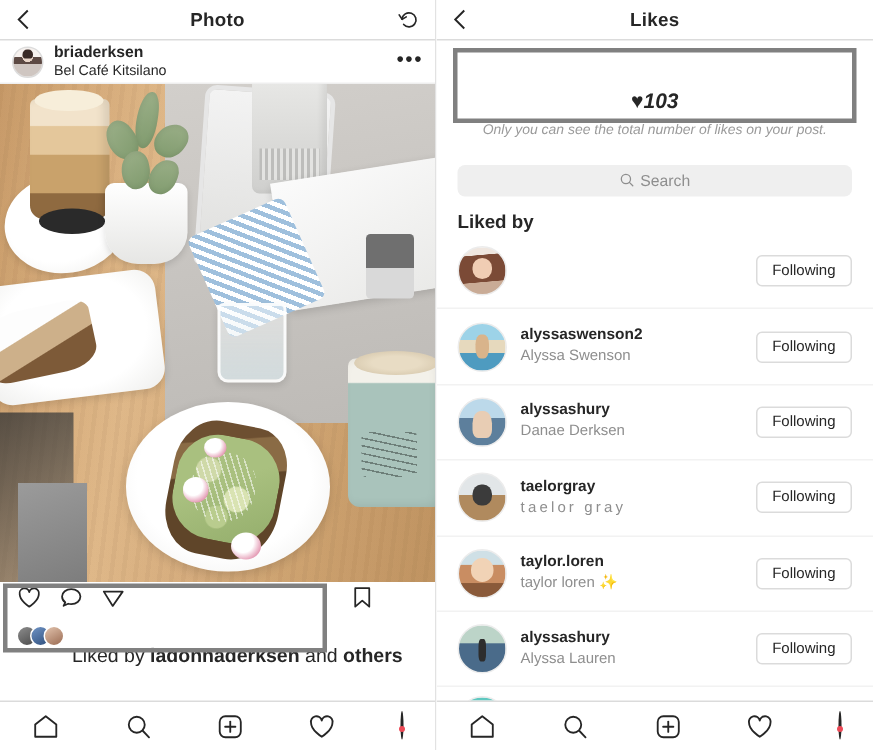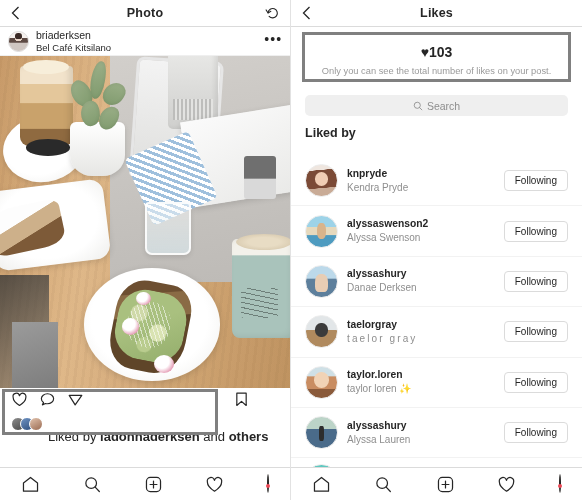--- a/index.html
+++ b/index.html
@@ -35,21 +35,21 @@
     width: 21px; height: 21px; border-radius: 50%;
     border: 1px solid #dcdcdc; overflow: hidden; flex: 0 0 auto;
     background: #f2ece9; position: relative;
   }
   .pf-a { position: absolute; inset: 0; background:
       radial-gradient(circle at 50% 30%, #e8d5c8 0 22%, transparent 23%),
       linear-gradient(180deg,#f6f1ee 0 30%, #5d4a44 31% 55%, #cfc6c1 56% 100%); }
   .pf-a::after { content:""; position:absolute; left:34%; top:8%; width:32%; height:34%;
       background:#3a2a26; border-radius:50% 50% 40% 40%; }
   .ph-text { display: flex; flex-direction: column; justify-content: center; gap: 1px; }
-  .ph-user { font-size: 10.5px; font-weight: normal; color: #262626; line-height: 11px; }
+  .ph-user { font-size: 10.5px; font-weight: bold; color: #262626; line-height: 11px; }
   .ph-loc { font-size: 9.5px; color: #262626; line-height: 11px; }
   .ph-dots { margin-left: auto; font-size: 14px; color: #262626; letter-spacing: 1px;
              line-height: 8px; cursor: pointer; padding-bottom: 5px; }
 
   
   .photo { position: relative; height: 332px; width: 100%; overflow: hidden; background: #d9cfc4; }
   .wood { position: absolute; inset: 0;
     background:
       repeating-linear-gradient(97deg, rgba(150,112,74,.10) 0 3px, rgba(190,150,106,.05) 3px 8px),
       linear-gradient(100deg, #c79a68 0%, #d6ab7a 16%, #e0b98a 34%, #d7ae7f 52%, #cfa472 70%, #bf9360 100%);
@@ -160,21 +160,21 @@
       display: flex; align-items: center; justify-content: space-around; }
   .nav-item { cursor: pointer; line-height: 0; position: relative; }
   .nav-av { width: 19px; height: 19px; border-radius: 50%; border: 1.4px solid #262626;
       overflow: hidden; position: relative; background: #efe9e6; }
   .nav-dot { position: absolute; left: 50%; transform: translateX(-50%); bottom: -4px;
       width: 4px; height: 4px; border-radius: 50%; background: #ed4956; }
 
   
   .likes-box-outer { position: relative; padding: 8px 14px 6px; }
   .annot-likes { left: 11px; top: 5px; right: 11px; height: 50px; }
-  .likes-box { border: 1px solid #fff; padding: 8px 8px 9px; text-align: center; }
+  .likes-box { border: 1px solid #fff; padding: 23px 8px 9px; text-align: center; font-style: italic; }
   .likes-count { font-size: 14px; font-weight: bold; color: #262626; line-height: 17px; }
   .likes-note { font-size: 9.3px; color: #9a9a9a; margin-top: 5px; }
   .searchbar { margin: 3px 14px 0; height: 21px; background: #efefef; border-radius: 5px;
       display: flex; align-items: center; justify-content: center; gap: 4px; cursor: text; }
   .search-ph { font-size: 10.5px; color: #8e8e8e; }
   .liked-by-head { font-size: 12.5px; font-weight: bold; color: #262626; padding: 10px 14px 4px; }
   .user-list { position: absolute; left: 0; right: 0; top: 156px; bottom: 0; overflow: hidden; }
   .user-row { display: flex; align-items: center; padding: 6px 14px; gap: 9px;
       border-bottom: 1px solid #f2f2f2; height: 50.4px; }
   .u-av { width: 33px; height: 33px; border-radius: 50%; flex: 0 0 auto; overflow: hidden;
@@ -369,24 +369,20 @@
           </svg>
       </span>
       <span class="search-ph">Search</span>
     </div>
 
     <div class="liked-by-head">Liked by</div>
 
     <div class="user-list">
       <div class="user-row">
         <div class="u-av av1"></div>
-        <div class="u-text">
-          <span class="u-name">knpryde</span>
-          <span class="u-full">Kendra Pryde</span>
-        </div>
         <button class="follow-btn">Following</button>
       </div>
       <div class="user-row">
         <div class="u-av av2"></div>
         <div class="u-text">
           <span class="u-name">alyssaswenson2</span>
           <span class="u-full">Alyssa Swenson</span>
         </div>
         <button class="follow-btn">Following</button>
       </div>

